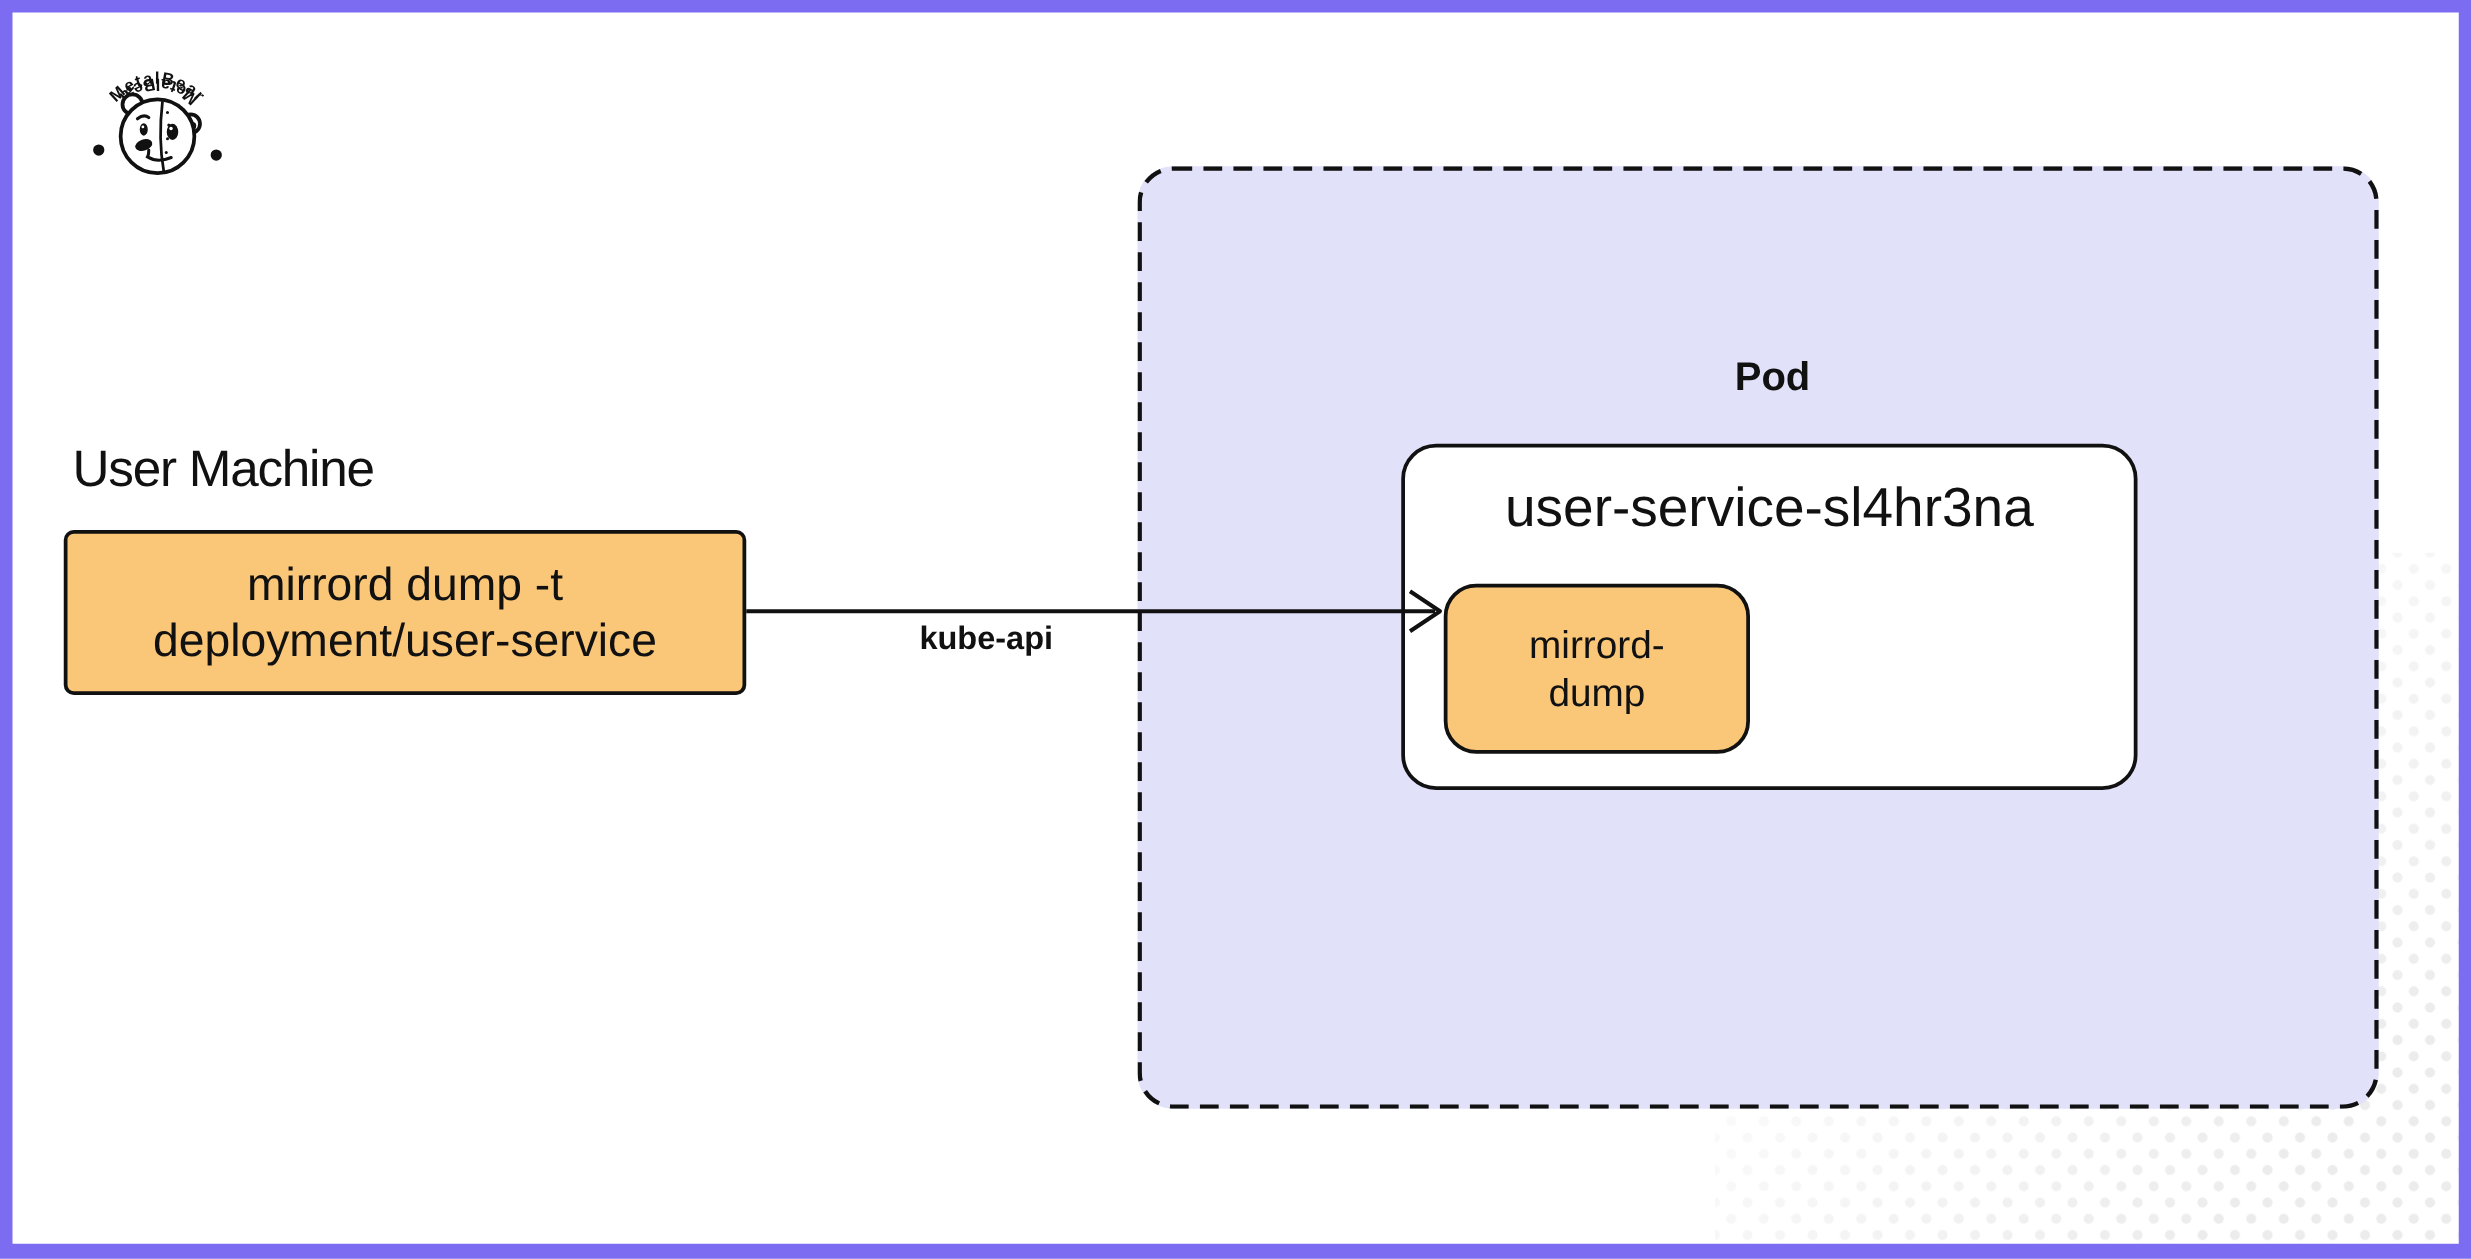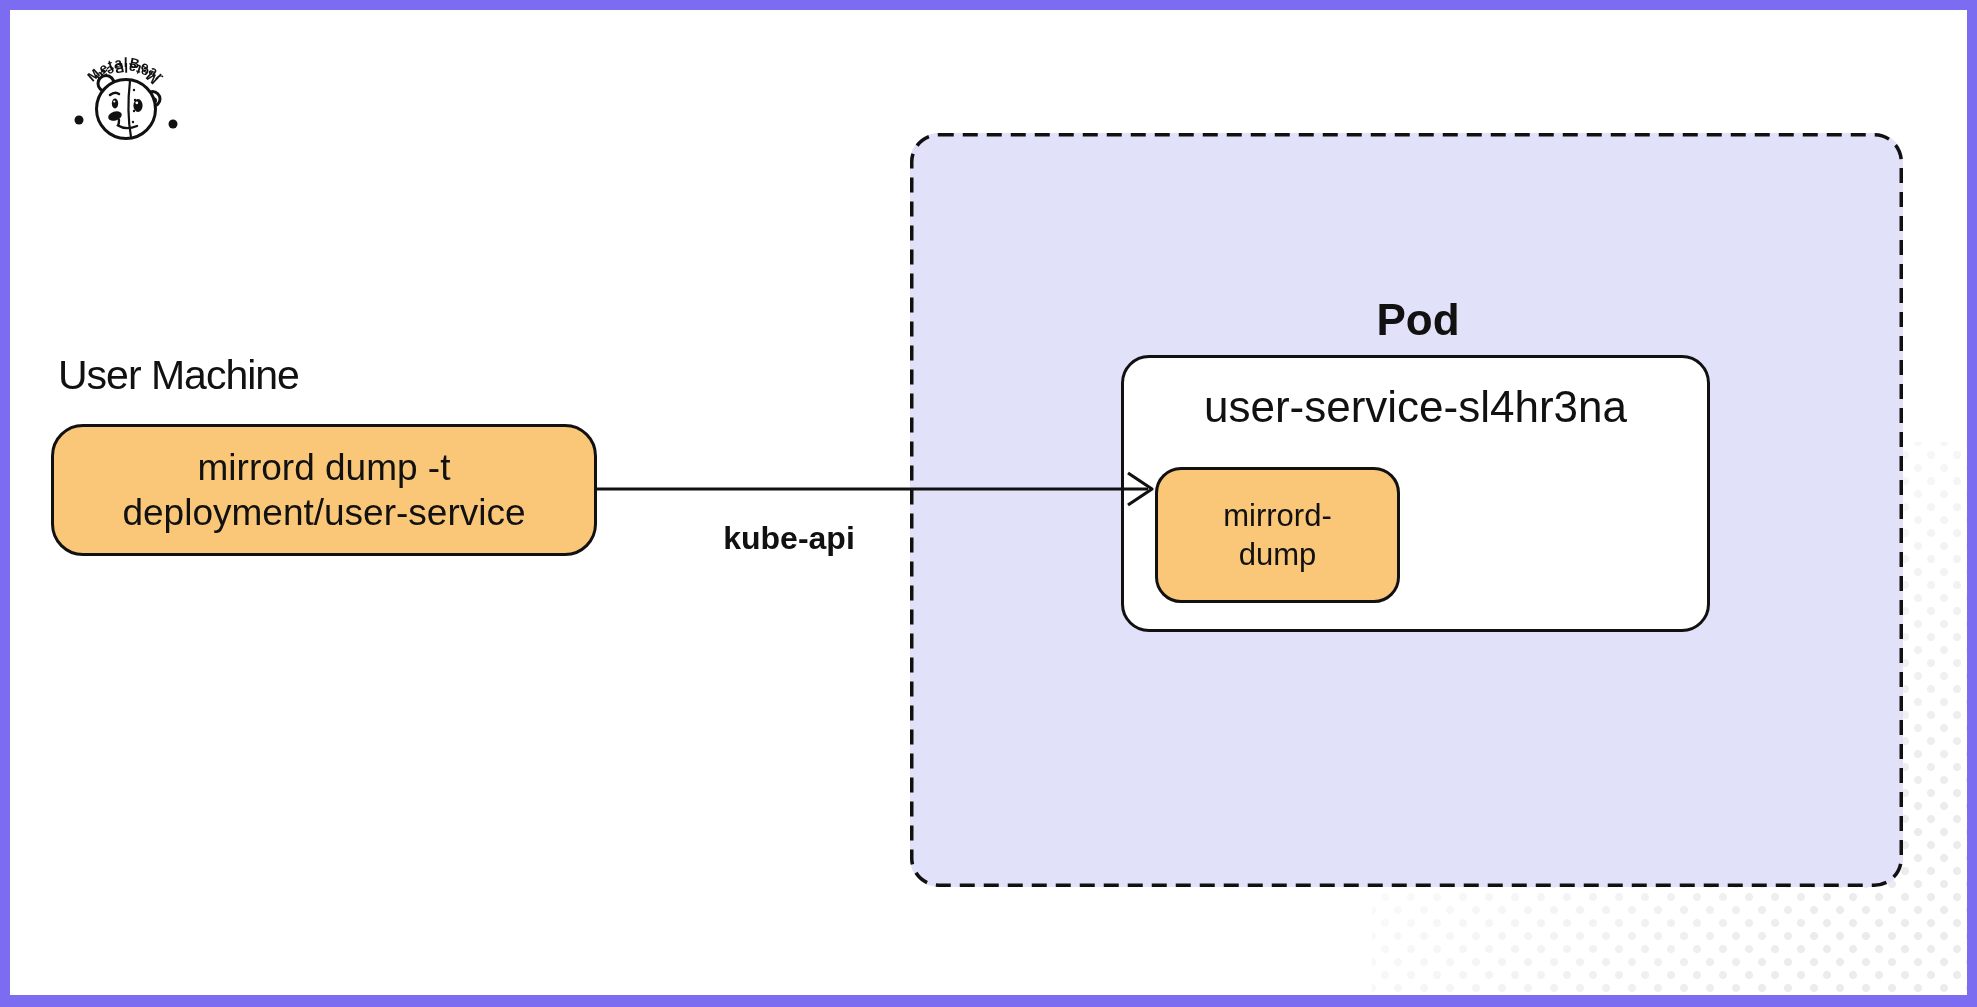--- a/index.html
+++ b/index.html
@@ -17,38 +17,38 @@
 
   
   .logo { left: 66px; top: 48px; width: 120px; height: 120px; z-index: 2; }
 
   
   .um-title { left: 58px; top: 352px; font-size: 41px; font-weight: 400;
               letter-spacing: -1px; z-index: 2; white-space: nowrap; }
 
   .cmd-box { left: 51px; top: 424px; width: 546px; height: 132px;
              box-sizing: border-box; background: var(--box-orange, #FAC778);
-             border: 3px solid var(--ink-black, #111); border-radius: 32px;
+             border: 3px solid var(--ink-black, #111); border-radius: 8px;
              display: flex; flex-direction: column; align-items: center;
              justify-content: center; font-size: 37px; line-height: 45px;
              z-index: 2; text-align: center; }
 
   
   .arrow-svg { left: 590px; top: 468px; width: 575px; height: 44px; z-index: 3; }
-  .kube-label { left: 789px; top: 520px; transform: translateX(-50%);
-                font-size: 32px; font-weight: 700; z-index: 3; white-space: nowrap; }
+  .kube-label { left: 789px; top: 495px; transform: translateX(-50%);
+                font-size: 26px; font-weight: 700; z-index: 3; white-space: nowrap; }
 
   
   .cluster { left: 910px; top: 133px; width: 993px; height: 754px;
              background: var(--cluster-lavender, #E2E1FA); border-radius: 28px;
              z-index: 1; }
   .cluster-border { position: absolute; left: 0; top: 0; width: 993px; height: 754px; }
 
-  .pod-title { position: absolute; left: 508px; top: 162px; transform: translateX(-50%);
-               font-size: 44px; font-weight: 800; white-space: nowrap; }
+  .pod-title { position: absolute; left: 508px; top: 150px; transform: translateX(-50%);
+               font-size: 32px; font-weight: 800; white-space: nowrap; }
 
   .pod-box { position: absolute; left: 211px; top: 222px; width: 589px; height: 277px;
              box-sizing: border-box; background: var(--surface-white, #fff);
              border: 3px solid var(--ink-black, #111); border-radius: 28px; }
 
   .pod-name { margin-top: 24px; text-align: center; font-size: 44px; }
 
   .agent-box { position: absolute; left: 31px; top: 109px; width: 245px; height: 136px;
                box-sizing: border-box; background: var(--box-orange, #FAC778);
                border: 3px solid var(--ink-black, #111); border-radius: 26px;

